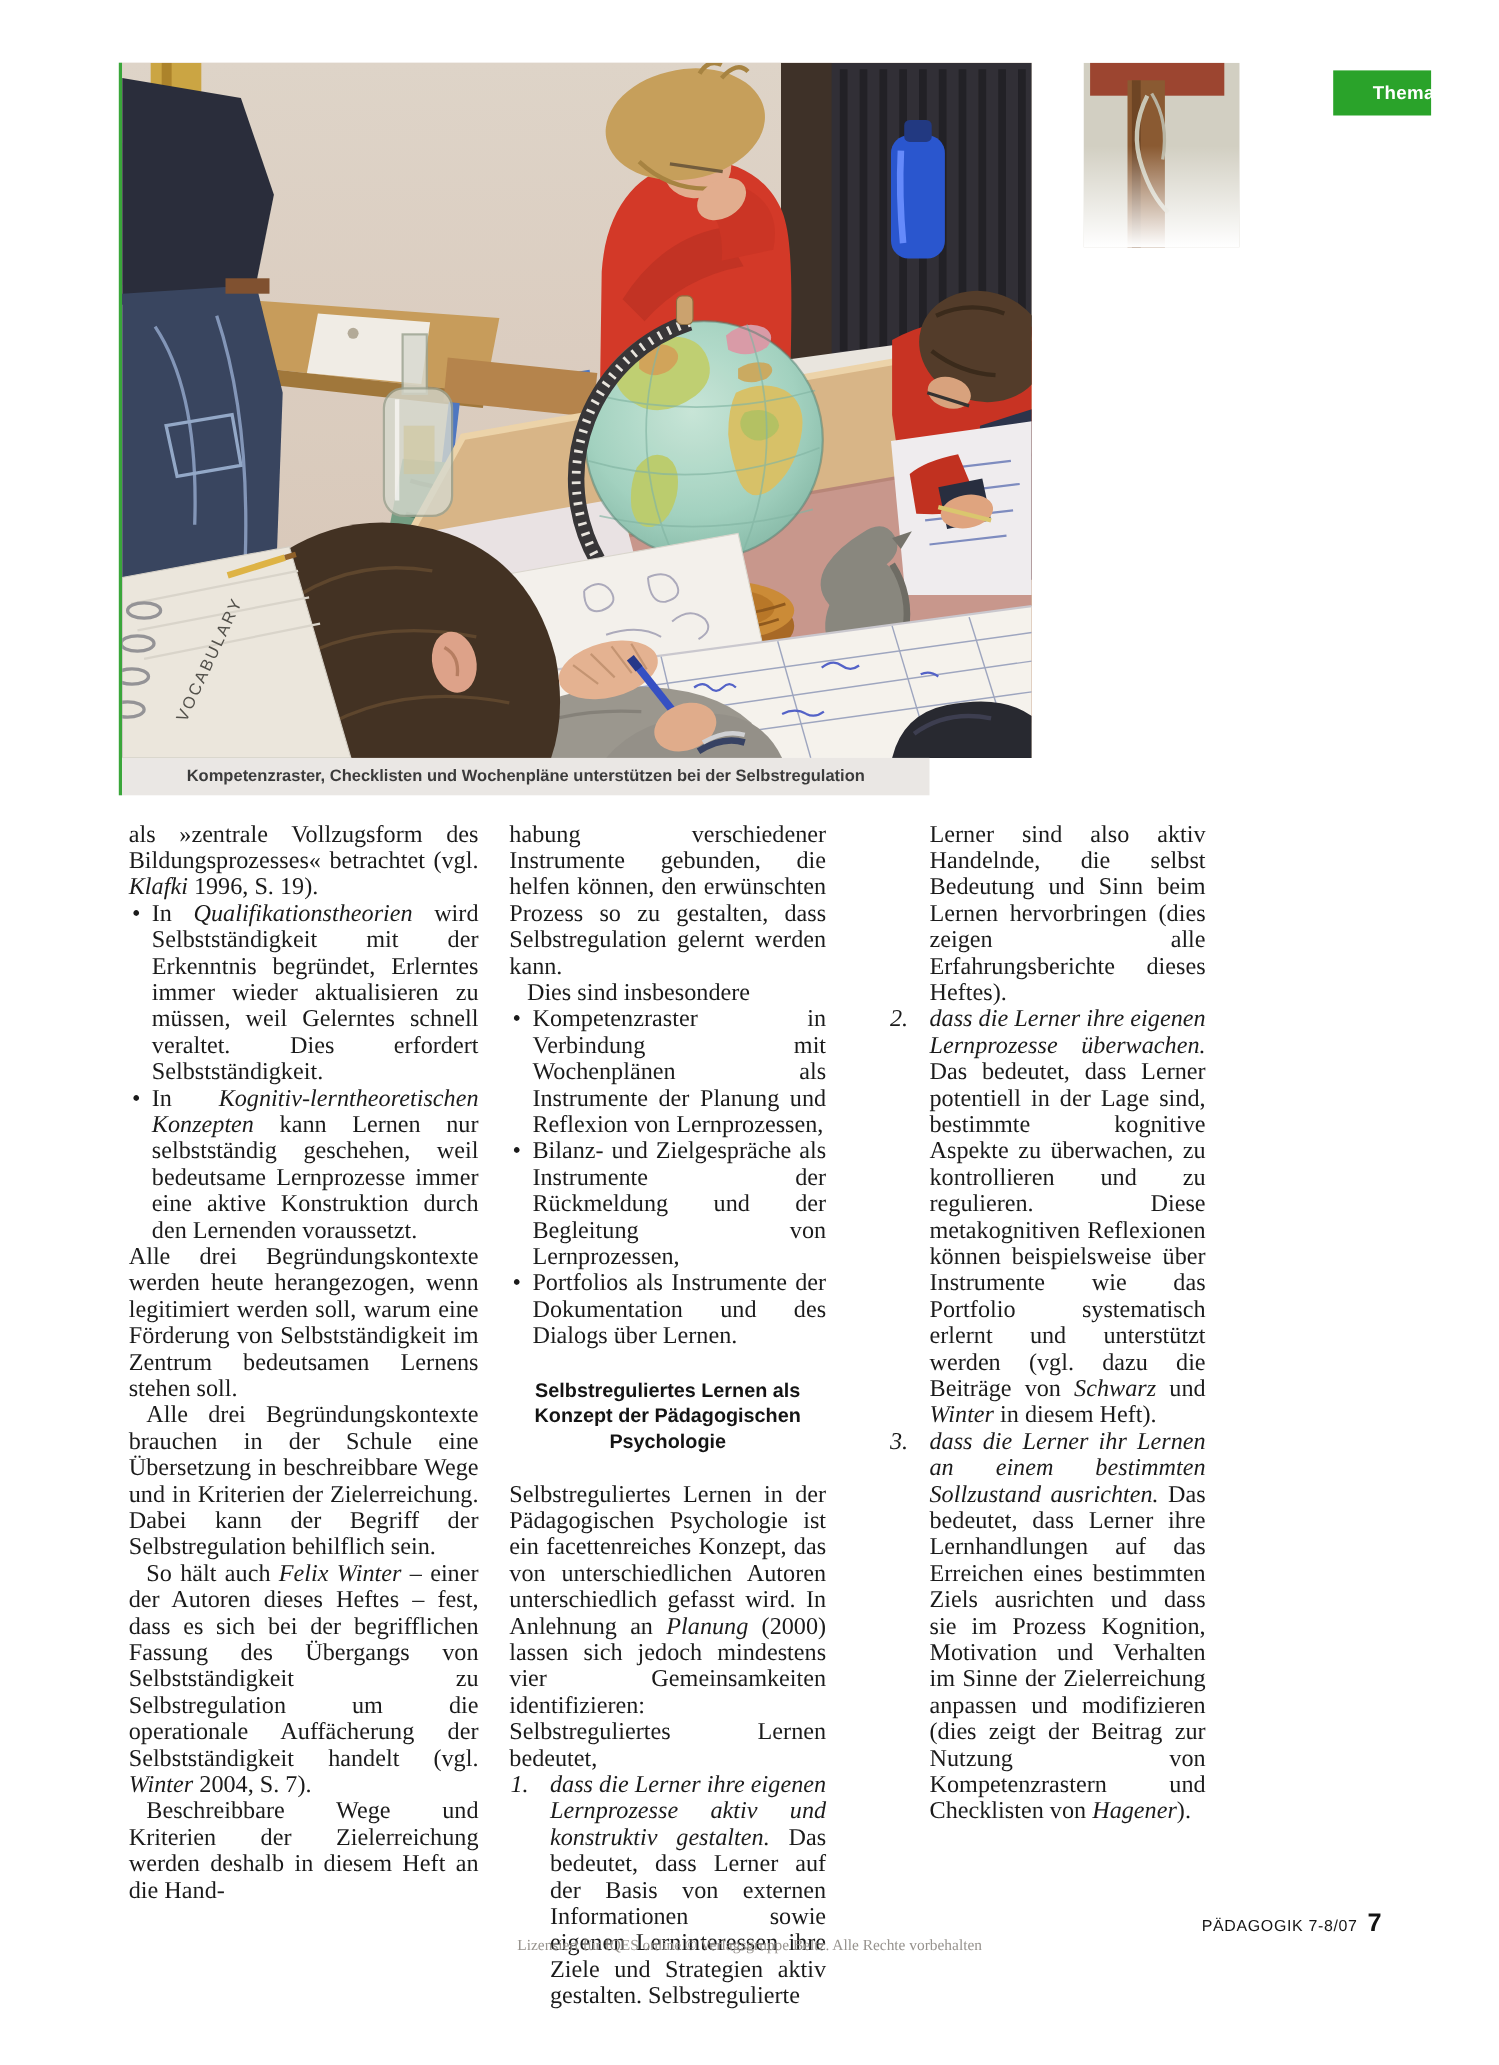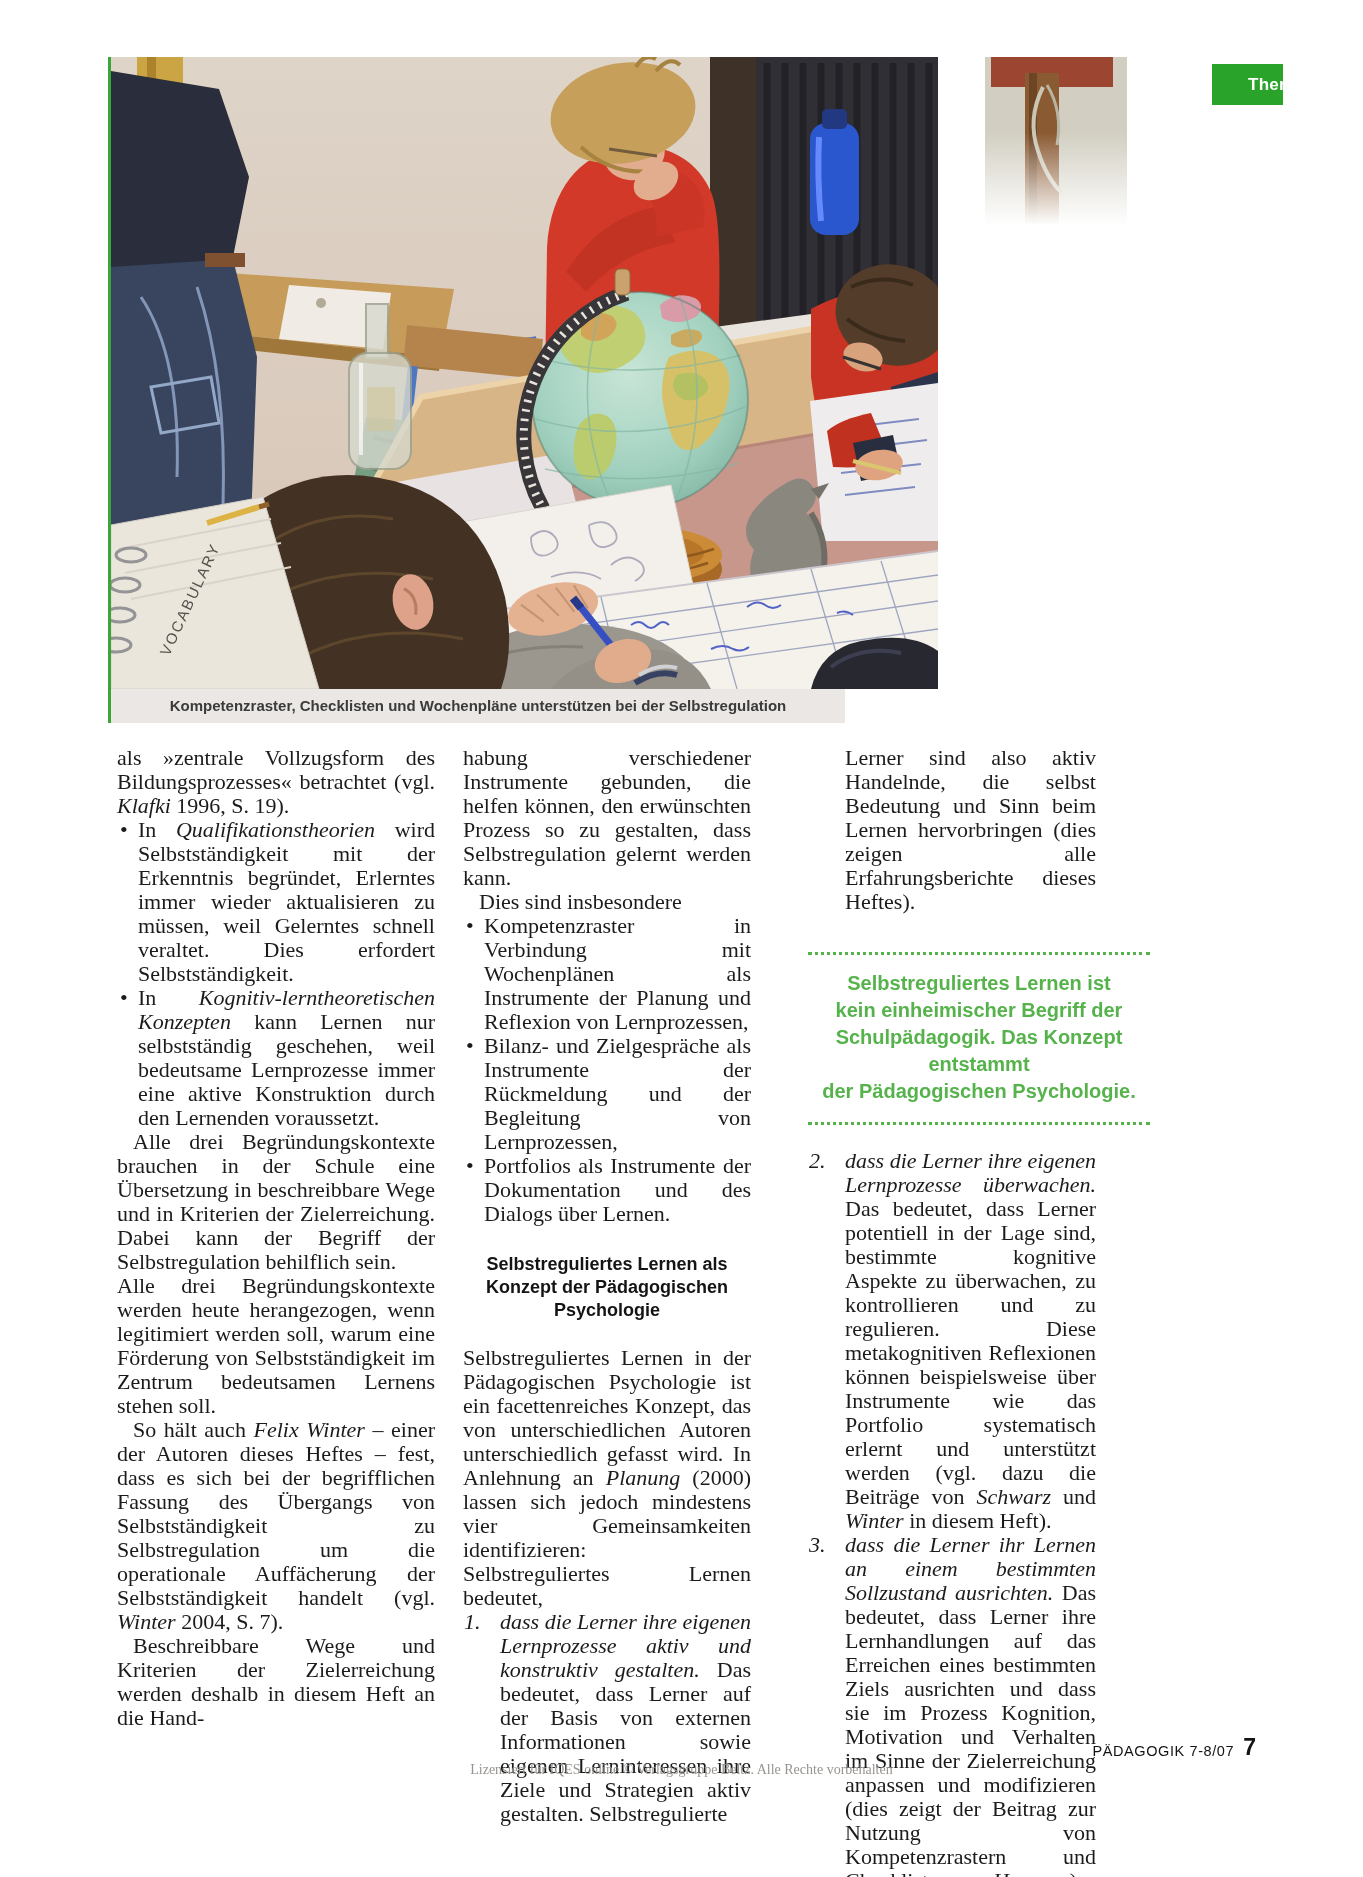--- a/index.html
+++ b/index.html
@@ -9,21 +9,21 @@
     --green-rule:#3aa63a;
   }
   *{box-sizing:border-box;}
   html,body{margin:0;padding:0;}
   body{
     width:1363px;height:1877px;position:relative;background:#ffffff;
     font-family:"Liberation Serif","DejaVu Serif",serif;color:#1b1b1b;overflow:hidden;
   }
   
   .kicker{
-    position:absolute;left:1212px;top:64px;width:71px;height:41px;
+    position:absolute;left:1212px;top:64px;width:89px;height:41px;
     background:var(--green-kicker);color:#fff;text-align:right;
     font:bold 17px/41px "Liberation Sans",sans-serif;letter-spacing:.3px;padding-left:36px;
   }
   
   .photo-rule{position:absolute;left:108px;top:57px;width:3px;height:666px;background:var(--green-rule);}
   .photo{position:absolute;left:111px;top:57px;width:827px;height:632px;overflow:hidden;background:#d7cec1;}
   .photo svg{display:block;width:827px;height:632px;}
   .caption{
     position:absolute;left:111px;top:689px;width:734px;height:34px;
     background:var(--caption-bg);color:#3b3b3b;text-align:center;
@@ -338,44 +338,40 @@
   <path d="M58,30 q-16,32 -5,64 q9,28 24,42" stroke="#c9c6b4" stroke-width="4" fill="none"></path>
   <path d="M62,28 q16,26 10,60" stroke="#b8b4a2" stroke-width="3" fill="none"></path>
   <rect width="142" height="168" fill="url(#fadeout)"></rect>
 </svg>
 </div>
 
 <div class="col" id="col1">
     <p class="body-p p">als »zentrale Vollzugsform des Bildungsprozesses« betrachtet (vgl. <i>Klafki</i> 1996, S. 19).</p>
     <p class="body-p bullet"><span class="marker">•</span>In <i>Qualifikationstheorien</i> wird Selbstständigkeit mit der Erkenntnis begründet, Erlerntes immer wieder aktualisieren zu müssen, weil Gelerntes schnell veraltet. Dies erfordert Selbstständigkeit.</p>
     <p class="body-p bullet"><span class="marker">•</span>In <i>Kognitiv-lerntheoretischen Konzepten</i> kann Lernen nur selbstständig geschehen, weil bedeutsame Lernprozesse immer eine aktive Konstruktion durch den Lernenden voraussetzt.</p>
+    <p class="body-p p">Alle drei Begründungskontexte werden heute herangezogen, wenn legitimiert werden soll, warum eine Förderung von Selbstständigkeit im Zentrum bedeutsamen Lernens stehen soll.</p>
     <p class="body-p p indent">Alle drei Begründungskontexte brauchen in der Schule eine Übersetzung in beschreibbare Wege und in Kriterien der Zielerreichung. Dabei kann der Begriff der Selbstregulation behilflich sein.</p>
-    <p class="body-p p">Alle drei Begründungskontexte werden heute herangezogen, wenn legitimiert werden soll, warum eine Förderung von Selbstständigkeit im Zentrum bedeutsamen Lernens stehen soll.</p>
     <p class="body-p p indent">So hält auch <i>Felix Winter</i> – einer der Autoren dieses Heftes – fest, dass es sich bei der begrifflichen Fassung des Übergangs von Selbstständigkeit zu Selbstregulation um die operationale Auffächerung der Selbstständigkeit handelt (vgl. <i>Winter</i> 2004, S. 7).</p>
     <p class="body-p p indent">Beschreibbare Wege und Kriterien der Zielerreichung werden deshalb in diesem Heft an die Hand-</p>
   </div>
 <div class="col" id="col2">
     <p class="body-p p">habung verschiedener Instrumente gebunden, die helfen können, den erwünschten Prozess so zu gestalten, dass Selbstregulation gelernt werden kann.</p>
     <p class="body-p p indent">Dies sind insbesondere</p>
     <p class="body-p bullet"><span class="marker">•</span>Kompetenzraster in Verbindung mit Wochenplänen als Instrumente der Planung und Reflexion von Lernprozessen,</p>
     <p class="body-p bullet"><span class="marker">•</span>Bilanz- und Zielgespräche als Instrumente der Rückmeldung und der Begleitung von Lernprozessen,</p>
     <p class="body-p bullet"><span class="marker">•</span>Portfolios als Instrumente der Dokumentation und des Dialogs über Lernen.</p>
     <div class="col-heading">Selbstreguliertes Lernen als
 Konzept der Pädagogischen
 Psychologie</div>
     <p class="body-p p">Selbstreguliertes Lernen in der Pädagogischen Psychologie ist ein facettenreiches Konzept, das von unterschiedlichen Autoren unterschiedlich gefasst wird. In Anlehnung an <i>Planung</i> (2000) lassen sich jedoch mindestens vier Gemeinsamkeiten identifizieren:</p>
     <p class="body-p p">Selbstreguliertes Lernen bedeutet,</p>
     <p class="body-p num"><span class="marker">1.</span><i>dass die Lerner ihre eigenen Lernprozesse aktiv und konstruktiv gestalten.</i> Das bedeutet, dass Lerner auf der Basis von externen Informationen sowie eigenen Lerninteressen ihre Ziele und Strategien aktiv gestalten. Selbstregulierte</p>
   </div>
 <div class="col" id="col3">
     <p class="body-p num-cont">Lerner sind also aktiv Handelnde, die selbst Bedeutung und Sinn beim Lernen hervorbringen (dies zeigen alle Erfahrungsberichte dieses Heftes).</p>
-    <div class="pull-quote">Selbstreguliertes Lernen ist
-kein einheimischer Begriff der
-Schulpädagogik. Das Konzept entstammt
-der Pädagogischen Psychologie.</div>
     <p class="body-p num"><span class="marker">2.</span><i>dass die Lerner ihre eigenen Lernprozesse überwachen.</i> Das bedeutet, dass Lerner potentiell in der Lage sind, bestimmte kognitive Aspekte zu überwachen, zu kontrollieren und zu regulieren. Diese metakognitiven Reflexionen können beispielsweise über Instrumente wie das Portfolio systematisch erlernt und unterstützt werden (vgl. dazu die Beiträge von <i>Schwarz</i> und <i>Winter</i> in diesem Heft).</p>
     <p class="body-p num"><span class="marker">3.</span><i>dass die Lerner ihr Lernen an einem bestimmten Sollzustand ausrichten.</i> Das bedeutet, dass Lerner ihre Lernhandlungen auf das Erreichen eines bestimmten Ziels ausrichten und dass sie im Prozess Kognition, Motivation und Verhalten im Sinne der Zielerreichung anpassen und modifizieren (dies zeigt der Beitrag zur Nutzung von Kompetenzrastern und Checklisten von <i>Hagener</i>).</p>
   </div>
 
 <div class="journal">
   <span>PÄDAGOGIK 7-8/07</span>
   <span class="pageno">7</span>
 </div>
 <div class="license">Lizensiert für IQES online © Verlagsgruppe Beltz. Alle Rechte vorbehalten</div>
 

